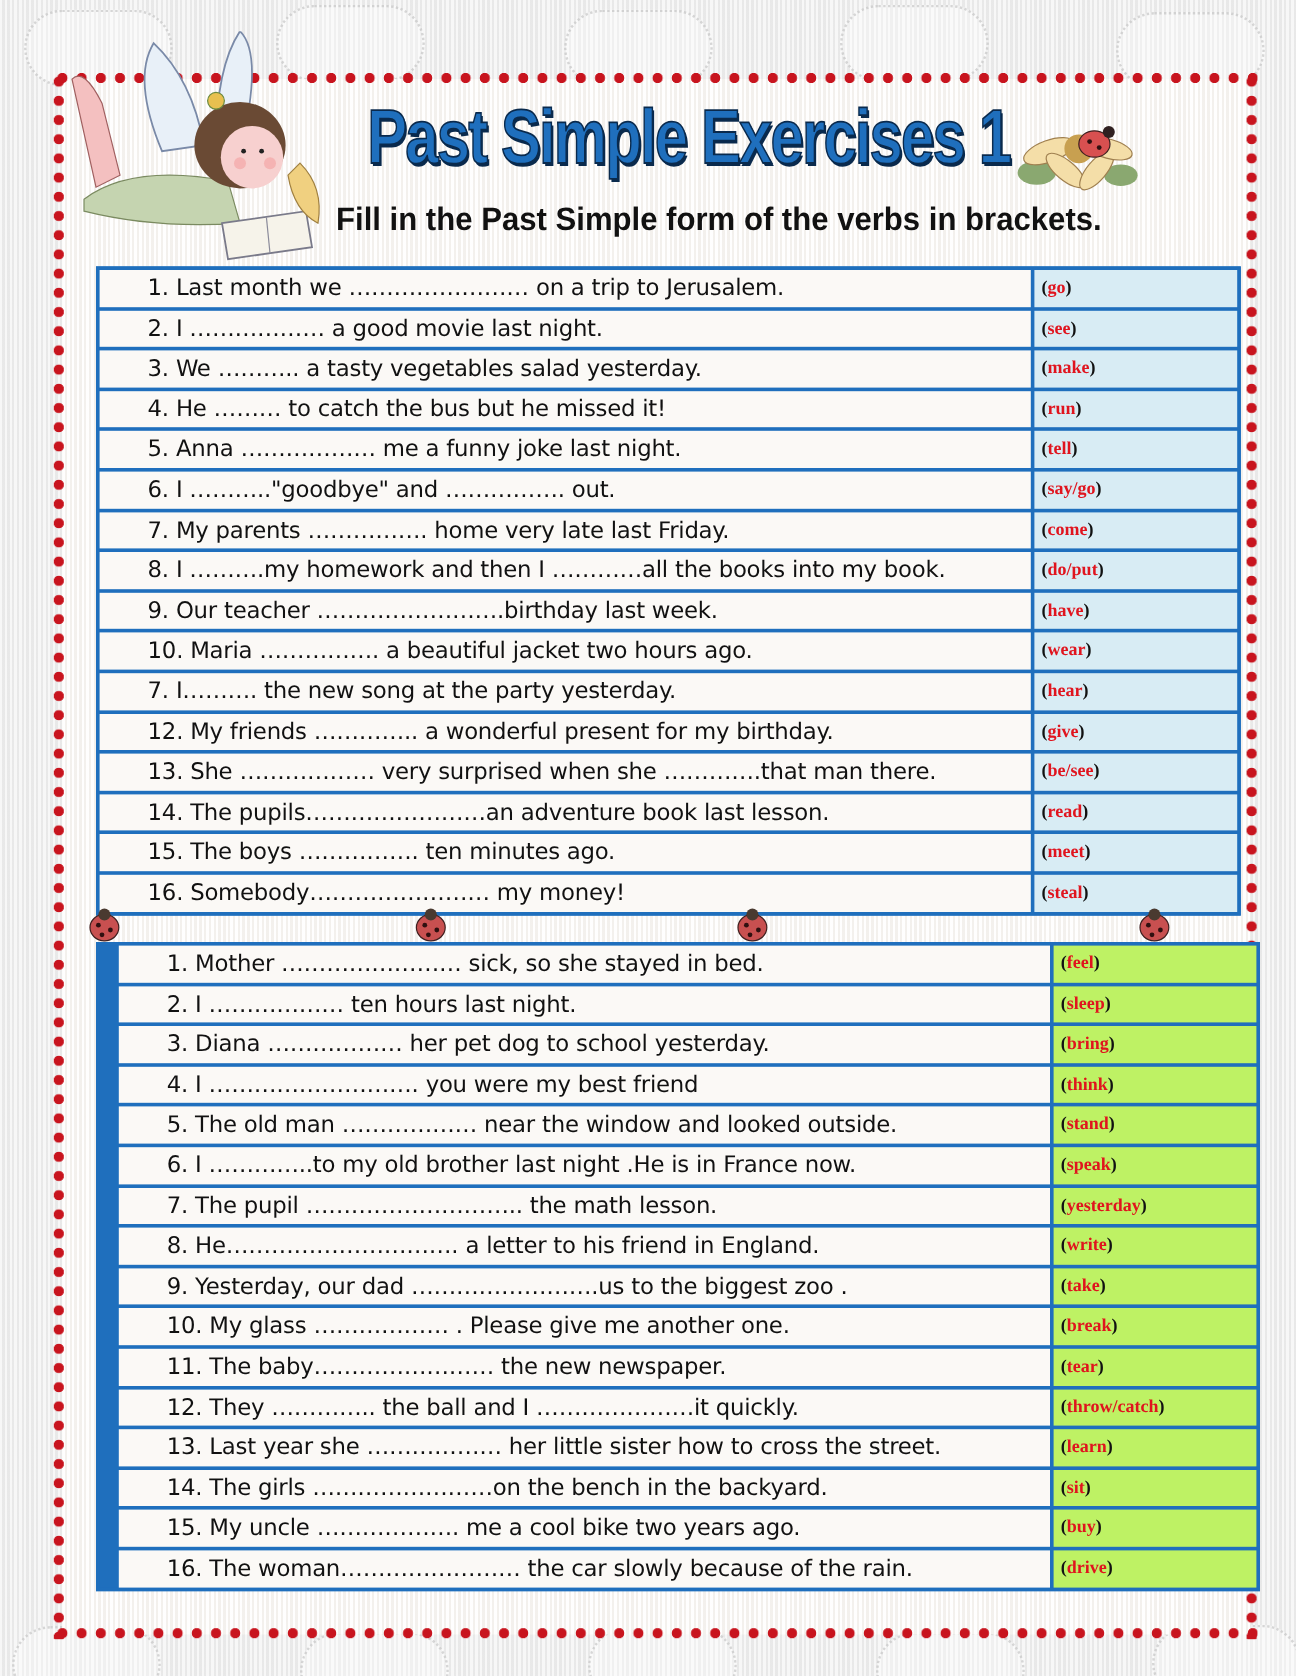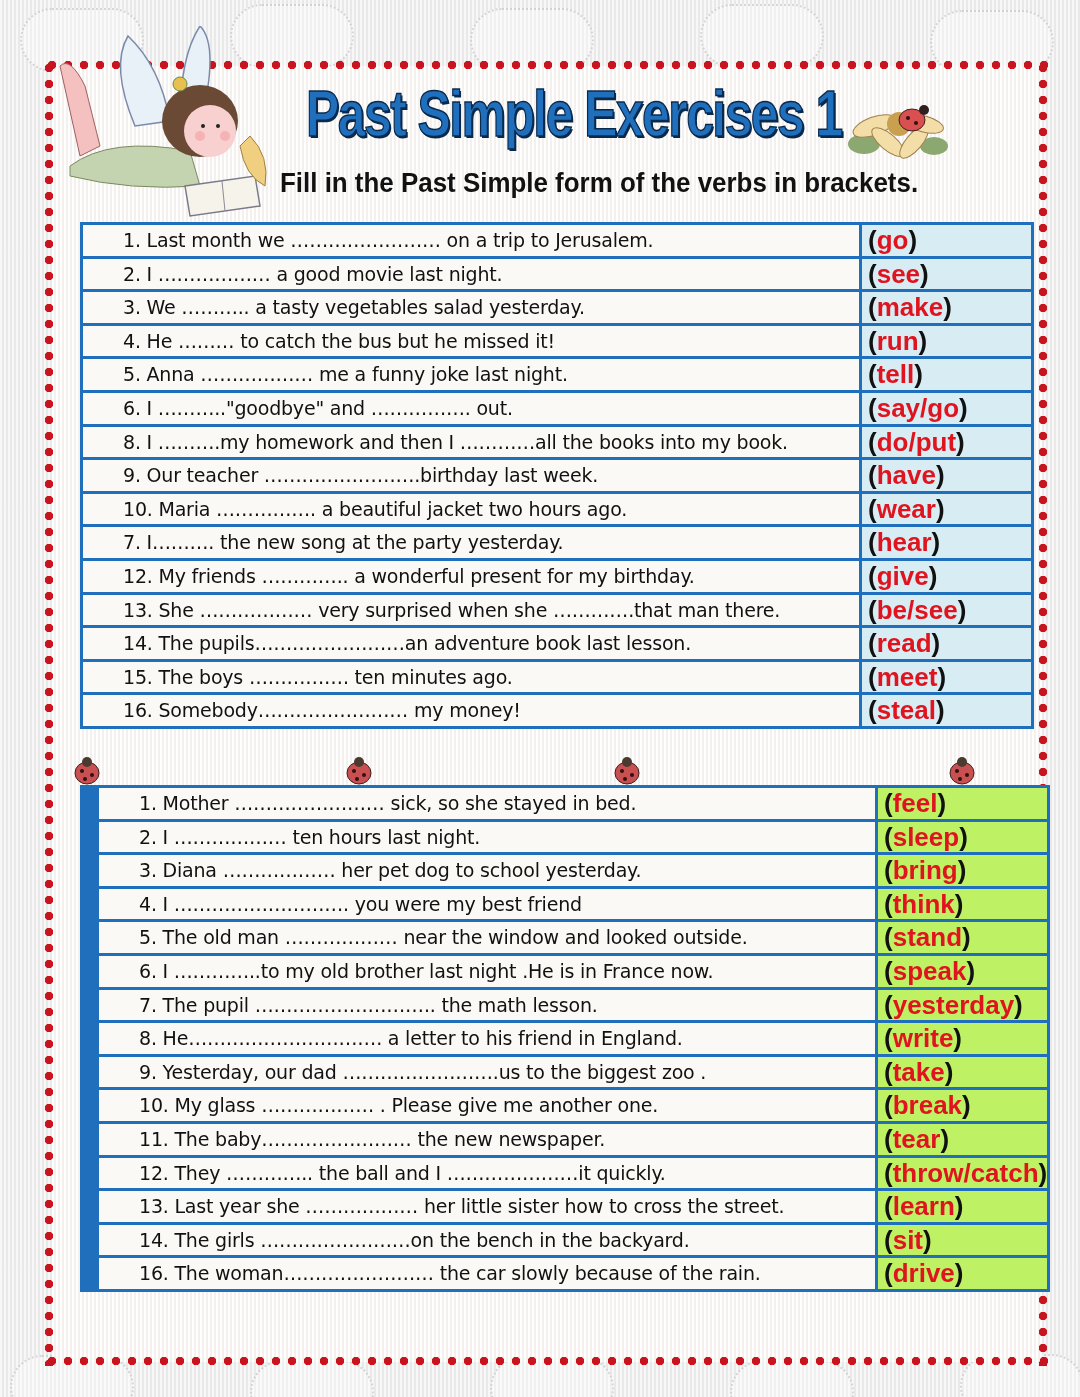--- a/index.html
+++ b/index.html
@@ -54,22 +54,22 @@
     display: flex; flex-direction: column; gap: 3px;
   }
   .row { display: flex; height: 30.6px; }
   .cell-sentence {
     width: 776px; background: #fbf9f6; color: #111;
     font-family: "DejaVu Sans", sans-serif; font-size: 19px; line-height: 30px;
     padding-left: 40px; box-sizing: border-box; white-space: nowrap; overflow: hidden;
     letter-spacing: -0.2px;
   }
   .cell-verb {
-    margin-left: 3px; flex: 1; font-family: Liberation Sans, sans-serif;
-    font-weight: bold; font-size: 26px; line-height: 30px; padding-left: 6px;
+    margin-left: 3px; flex: 1; font-family: Liberation Serif, serif;
+    font-weight: bold; font-size: 15px; line-height: 30px; padding-left: 6px;
     color: #111; white-space: nowrap; overflow: hidden;
   }
   .blue .cell-verb { background: #d8ecf4; }
   .pink .cell-verb { background: #bef264; }
   .verb { color: #e0141e; }
   .ladybug { position: absolute; width: 34px; height: 34px; }
 </style>
 </head>
 <body>
 
@@ -149,20 +149,24 @@
     </div>
     <div class="row">
       <div class="cell-sentence">5.  Anna ……………… me a funny joke last night.</div>
       <div class="cell-verb"><span>(</span><span class="verb">tell</span><span>)</span></div>
     </div>
     <div class="row">
       <div class="cell-sentence">6.   I ……….."goodbye" and ……………. out.</div>
       <div class="cell-verb"><span>(</span><span class="verb">say/go</span><span>)</span></div>
     </div>
     <div class="row">
+      <div class="cell-sentence">7.   My parents ……………. home very late last Friday.</div>
+      <div class="cell-verb"><span>(</span><span class="verb">come</span><span>)</span></div>
+    </div>
+    <div class="row">
       <div class="cell-sentence">8.   I ……….my homework and then I …………all the books into my book.</div>
       <div class="cell-verb"><span>(</span><span class="verb">do/put</span><span>)</span></div>
     </div>
     <div class="row">
       <div class="cell-sentence">9.  Our teacher …………………….birthday last week.</div>
       <div class="cell-verb"><span>(</span><span class="verb">have</span><span>)</span></div>
     </div>
     <div class="row">
       <div class="cell-sentence">10.  Maria ……………. a beautiful jacket two hours ago.</div>
       <div class="cell-verb"><span>(</span><span class="verb">wear</span><span>)</span></div>
@@ -273,16 +277,20 @@
     </div>
     <div class="row">
       <div class="cell-sentence">13.  Last year she ……………… her little sister how to cross the street.</div>
       <div class="cell-verb"><span>(</span><span class="verb">learn</span><span>)</span></div>
     </div>
     <div class="row">
       <div class="cell-sentence">14.  The girls ……………………on the bench in the backyard.</div>
       <div class="cell-verb"><span>(</span><span class="verb">sit</span><span>)</span></div>
     </div>
     <div class="row">
+      <div class="cell-sentence">15.  My uncle ………………. me a cool bike two years ago.</div>
+      <div class="cell-verb"><span>(</span><span class="verb">buy</span><span>)</span></div>
+    </div>
+    <div class="row">
       <div class="cell-sentence">16. The woman…………………… the car slowly because of the rain.</div>
       <div class="cell-verb"><span>(</span><span class="verb">drive</span><span>)</span></div>
     </div>
   </div>
 
 </body></html>

